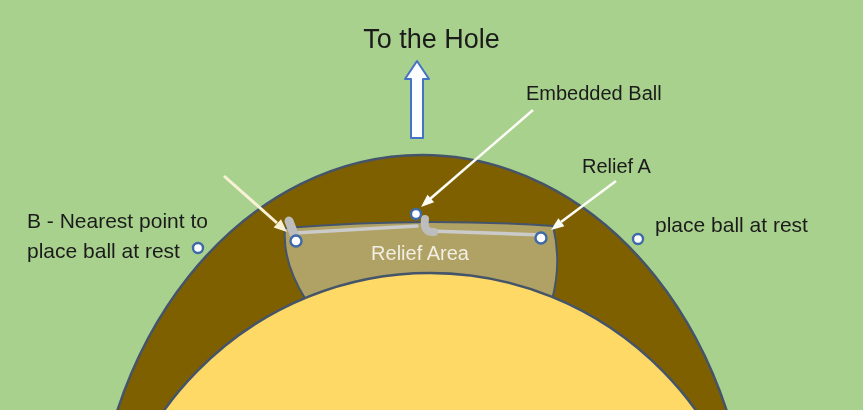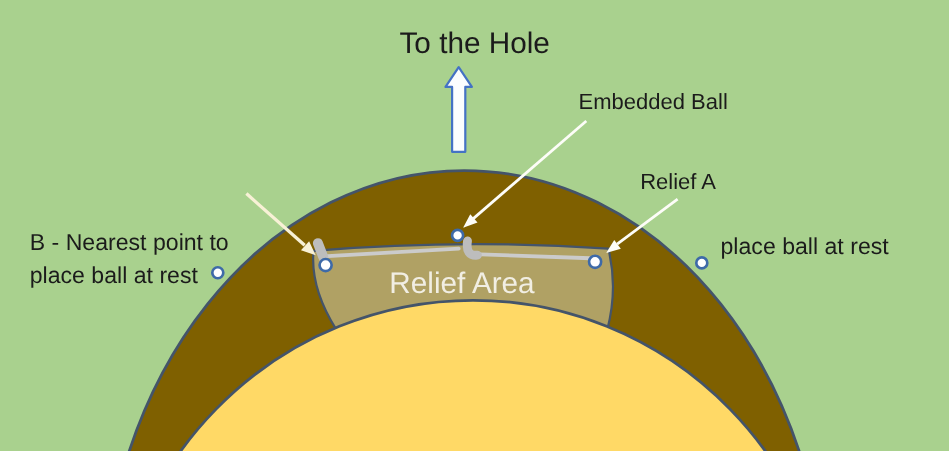--- a/index.html
+++ b/index.html
@@ -14,21 +14,21 @@
     font-family:"Liberation Sans", sans-serif;
   }
   .lbl-title   { left:0; right:0; top:24px; text-align:center; font-size:27px; }
   .lbl-embed   { left:526px; top:82px;  font-size:20px; }
   .lbl-redropb { left:138px; top:155px; font-size:20px; }
   .lbl-redropa { left:582px; top:155px; font-size:20px; }
   .lbl-two     { font-size:21px; line-height:30px; }
   .lbl-nearb   { left:27px;  top:206px; }
   .lbl-neara   { left:655px; top:210px; }
   .lbl-relief  { left:300px; width:240px; top:242px; text-align:center;
-                 font-size:27px; color:#f1eee3; }
+                 font-size:20px; color:#f1eee3; }
   .lbl-two span { display:block; }
 </style>
 </head>
 <body>
 
 <div class="stage">
 
   <svg width="863" height="410" viewBox="0 0 863 410">
 
     <ellipse cx="422" cy="570" rx="330" ry="415" fill="#7f6000" stroke="#44546a" stroke-width="2.5"></ellipse>

